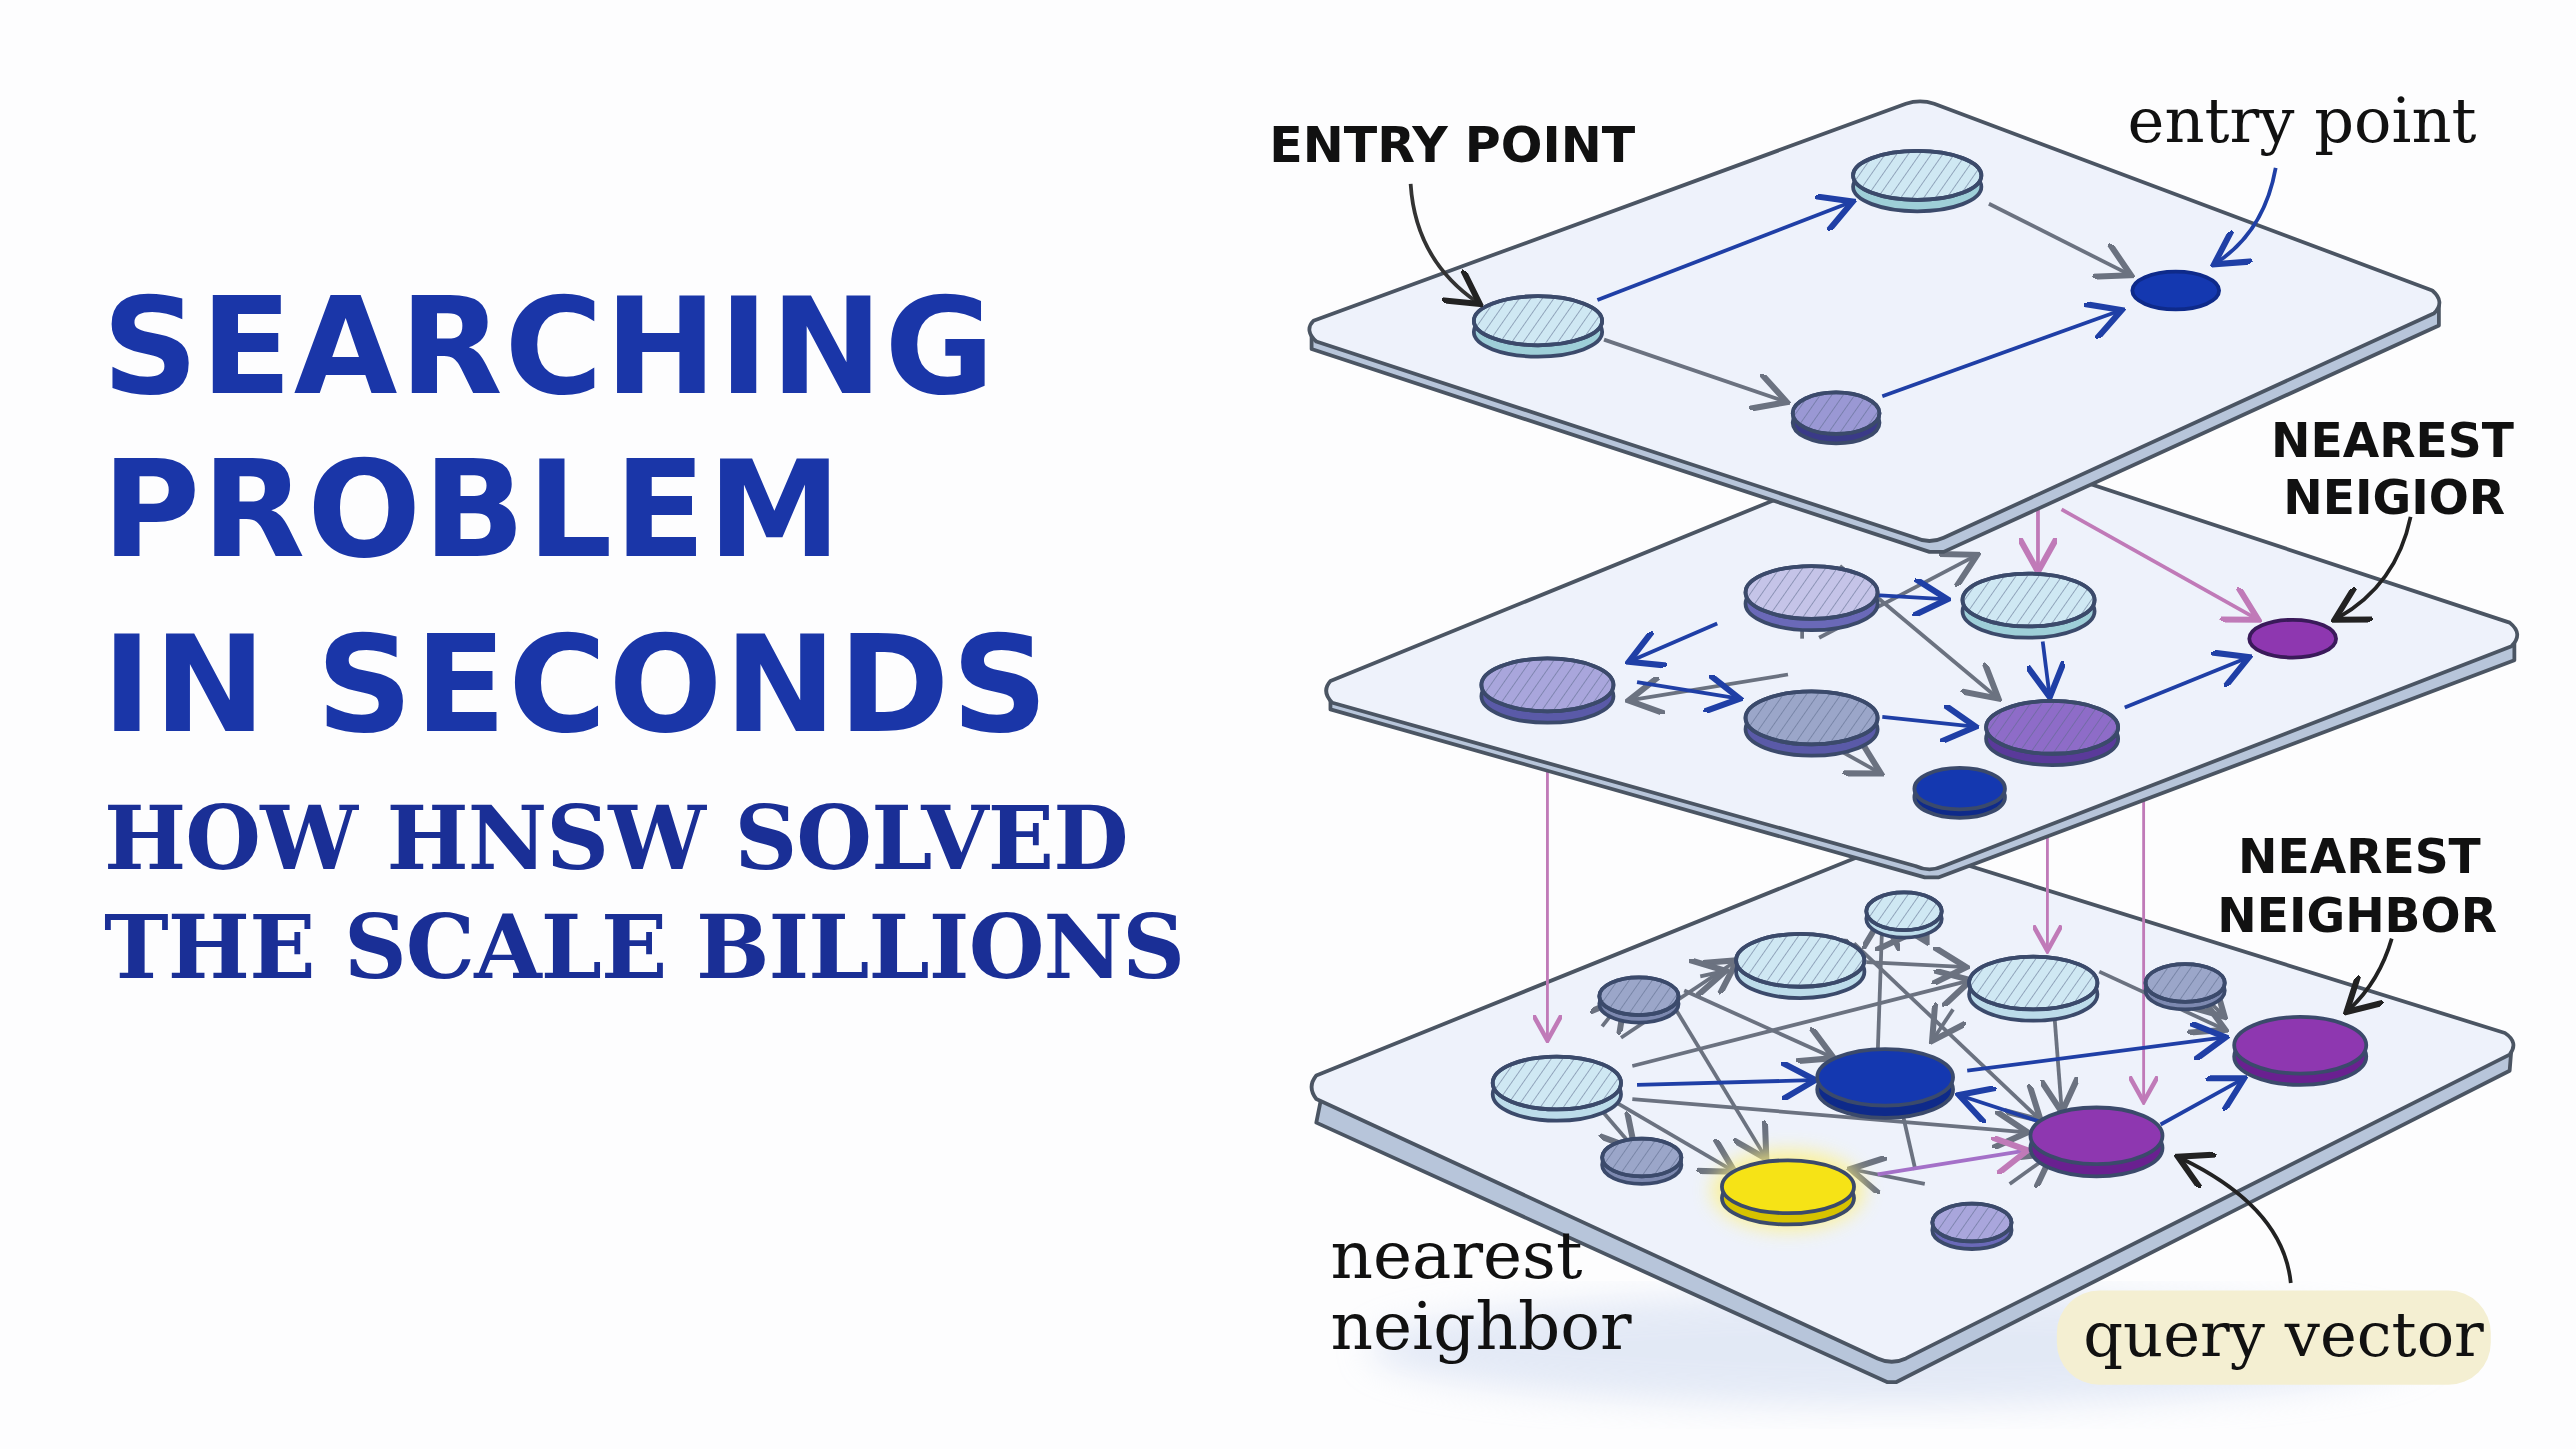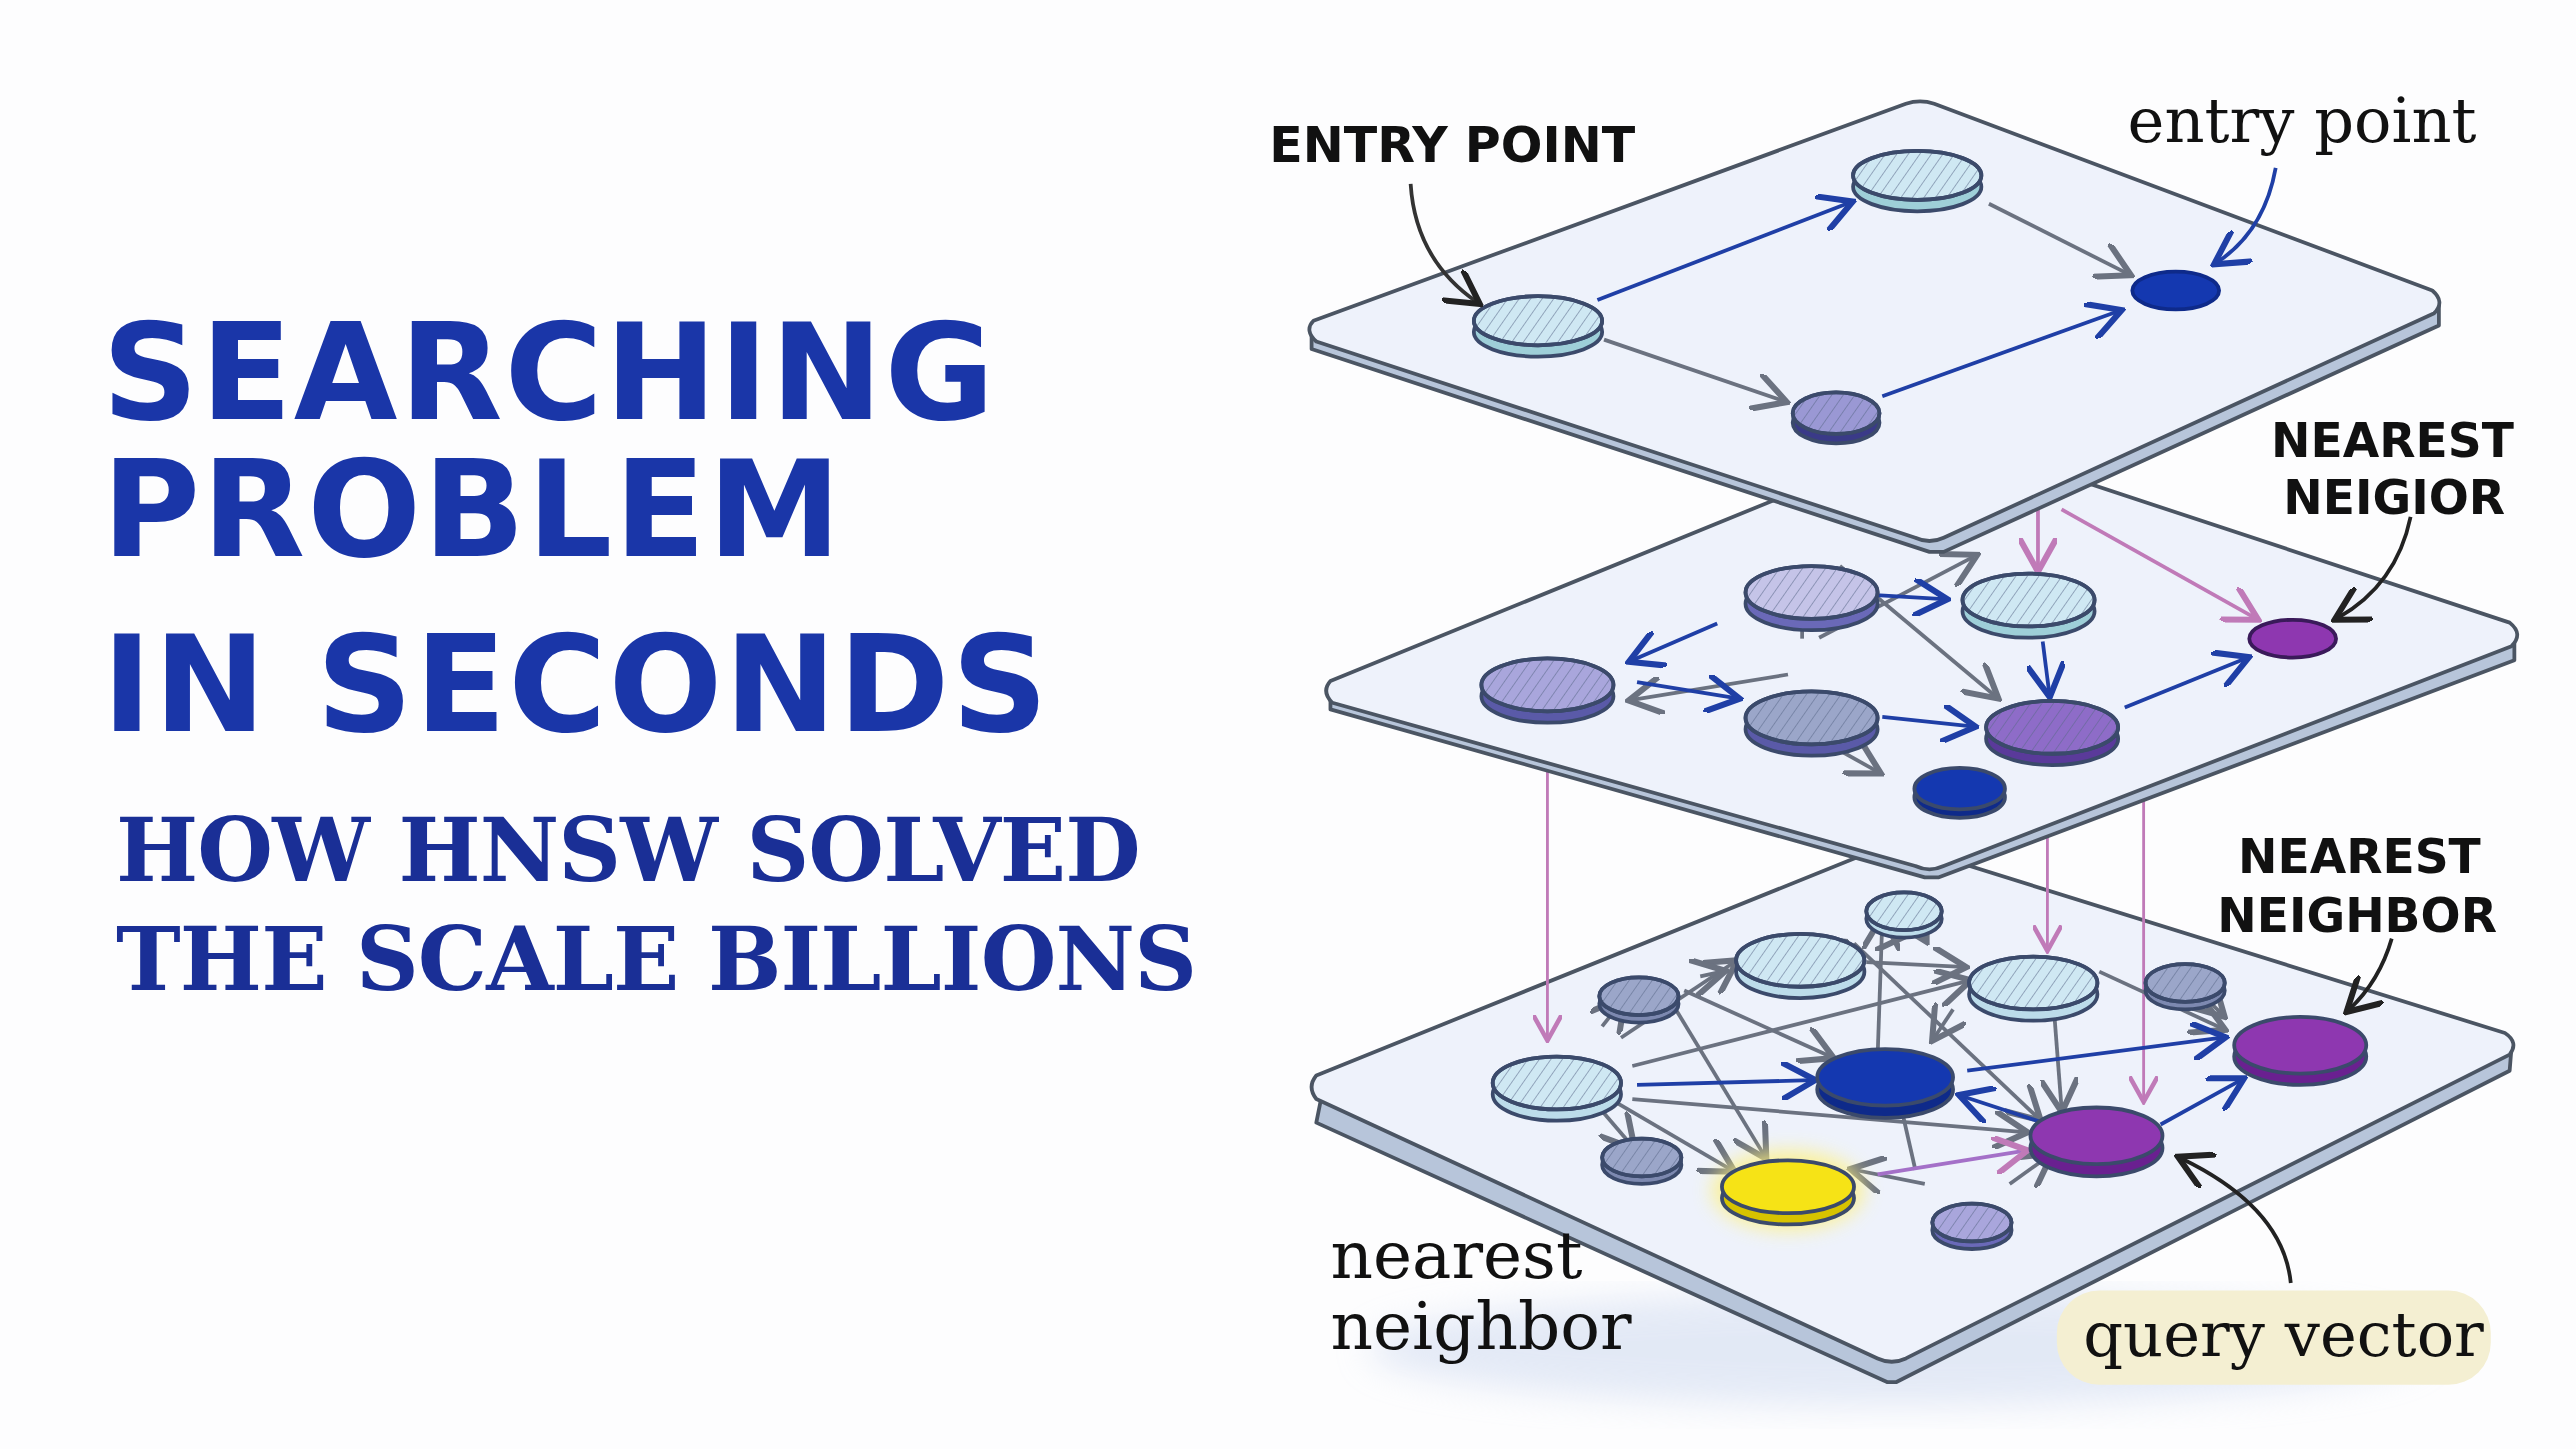--- a/index.html
+++ b/index.html
@@ -1,19 +1,19 @@
 <!DOCTYPE html>
 <html style="font-size:15px"><head>
 <meta charset="utf-8">
 <style>
   html,body{margin:0;padding:0;}
   body{width:2576px;height:1449px;background:#fdfdfe;position:relative;overflow:hidden;font-family:"DejaVu Sans",sans-serif;}
   .title{position:absolute;left:102px;color:#1a36a8;font-family:"DejaVu Sans",sans-serif;font-weight:bold;font-size:134px;line-height:1;letter-spacing:1.9px;margin:0;}
-  .t1{top:306px;} .t2{top:443px;} .t3{top:618px;}
-  .subtitle{position:absolute;left:104px;color:#1a2f96;font-family:"DejaVu Serif",serif;font-size:87px;line-height:1;margin:12px;letter-spacing:-0.9px;}
+  .t1{top:280px;} .t2{top:443px;} .t3{top:618px;}
+  .subtitle{position:absolute;left:104px;color:#1a2f96;font-family:"DejaVu Serif",serif;font-size:87px;line-height:1;margin:0;letter-spacing:-0.9px;}
   .s1{top:795px;} .s2{top:904px;}
   svg.diagram{position:absolute;left:0;top:0;width:2576px;height:1449px;}
   .lbl-sans{font-family:"DejaVu Sans",sans-serif;font-weight:bold;fill:#111;}
   .lbl-serif{font-family:"DejaVu Serif",serif;fill:#111;}
 </style>
 </head>
 <body>
 
 <h1 class="title t1">SEARCHING</h1>
 <h1 class="title t2">PROBLEM</h1>

